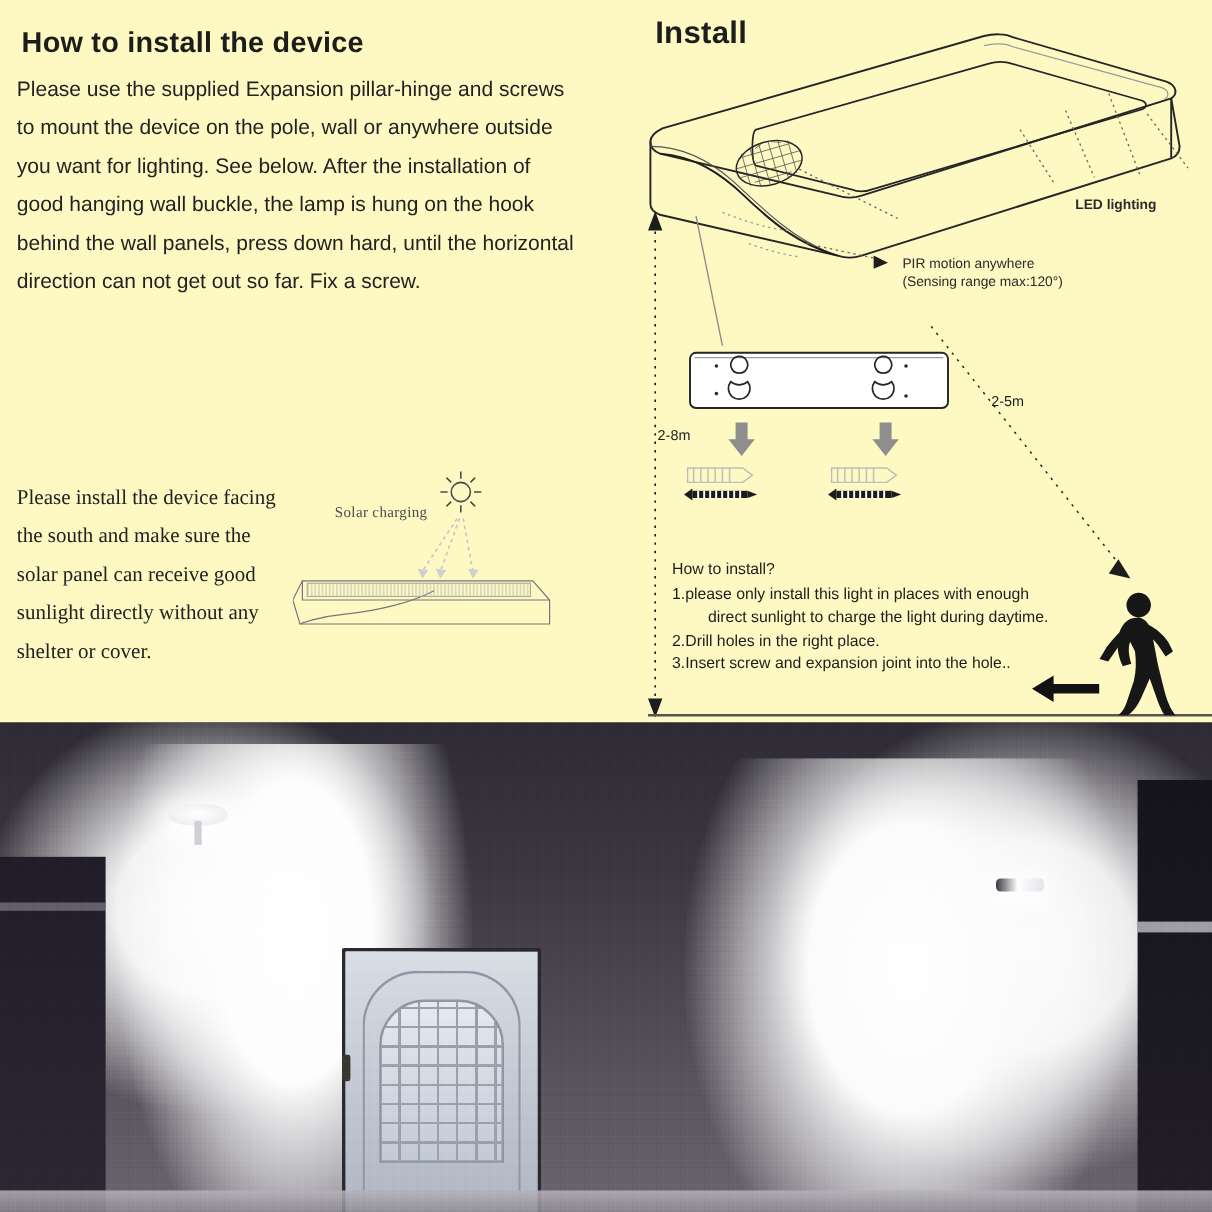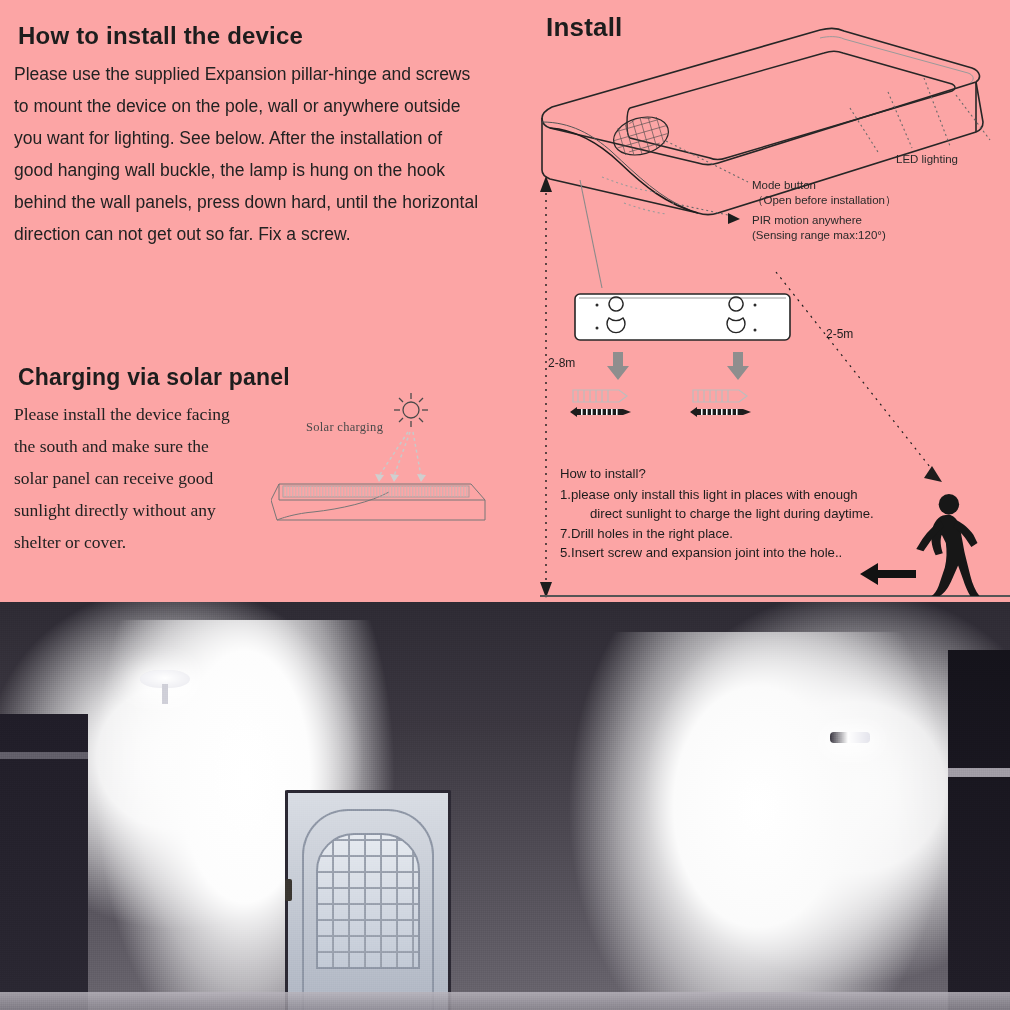--- a/index.html
+++ b/index.html
@@ -1,42 +1,42 @@
 <!DOCTYPE html>
 <html><head>
 <meta charset="utf-8">
 <style>
   html,body{margin:0;padding:0;background:#fff;}
   body{width:1010px;height:1010px;position:relative;overflow:hidden;
        font-family:"Liberation Sans", sans-serif;color:#1a1a1a;}
 
-  .page{position:absolute;inset:0;background:#fca5a5;}
+  .page{position:absolute;inset:0;background:#fef9c3;}
 
   
   .left-col{position:absolute;left:0;top:0;width:520px;height:600px;}
 
   .h-title{position:absolute;font-weight:bold;letter-spacing:.2px;color:#1d1d1d;}
   #install-title-1{left:18px;top:22px;font-size:24px;}
   #charging-title{left:18px;top:364px;font-size:23px;}
 
   .body-para{position:absolute;font-size:17.5px;line-height:32px;color:#222;}
   #install-para{left:14px;top:58px;width:470px;}
   #charging-para{left:14px;top:398px;width:220px;font-family:Liberation Serif, serif;}
 
   
-  .solar-ill{position:absolute;left:271px;top:388px;width:250px;height:140px;}
+  .solar-ill{position:absolute;left:244px;top:388px;width:250px;height:140px;}
   .solar-label{position:absolute;left:35px;top:32px;font-family:"Liberation Serif",serif;
                font-size:12.5px;color:#4a4a4a;letter-spacing:.3px;}
 
   
   .right-col{position:absolute;left:520px;top:0;width:490px;height:704px;}
   #install-title-2{left:26px;top:12px;font-size:26px;}
 
   .callout{position:absolute;font-size:11.5px;line-height:15px;color:#2a2a2a;white-space:nowrap;}
-  #led-label{left:376px;top:152px;font-size:11.5px;}
+  #led-label{left:376px;top:164px;font-size:11.5px;font-weight:bold;}
   #mode-label{left:232px;top:178px;}
   #pir-label{left:232px;top:213px;}
 
   .dim-label{position:absolute;font-size:12px;color:#1d1d1d;font-weight:500;}
   #dim-24{left:28px;top:356px;}
   #dim-25{left:306px;top:327px;}
 
   .howto{position:absolute;left:40px;top:464px;width:400px;font-size:13.2px;
          line-height:19.5px;color:#1d1d1d;}
   .howto .hd{margin:0 0 1px 0;}
@@ -96,21 +96,20 @@
 <body>
 
 <div class="page">
 
   <div class="left-col">
 
     <div class="h-title" id="install-title-1">How to install the device</div>
 
     <div class="body-para" id="install-para">Please use the supplied Expansion pillar-hinge and screws to mount the device on the pole, wall or anywhere outside you want for lighting. See below. After the installation of good hanging wall buckle, the lamp is hung on the hook behind the wall panels, press down hard,  until the horizontal direction can not get out so far. Fix a screw.</div>
 
-    <div class="h-title" id="charging-title">Charging via solar panel</div>
 
     <div class="body-para" id="charging-para">Please install the device facing the south and make sure the solar panel can receive good sunlight directly without any shelter or cover.</div>
 
     <div class="solar-ill">
       <span class="solar-label">Solar charging</span>
       <svg width="250" height="140" viewBox="0 0 250 140">
         <g fill="none" stroke="#4a4a4a" stroke-width="1.3">
           <circle cx="140" cy="22" r="8"></circle>
           <line x1="140" y1="5" x2="140" y2="11"></line>
           <line x1="140" y1="33" x2="140" y2="39"></line>
@@ -277,42 +276,38 @@
         <path d="M54 28 C60 31, 66 36, 70 42 L74 50 L68 54 L62 45 C58 40, 54 36, 50 34 Z"></path>
       </g>
 
       <g fill="#121212">
         <path d="M340 574 l18 -11 v7 h38 v8 h-38 v7 Z"></path>
       </g>
     </svg>
 
     <div class="callout" id="led-label">LED lighting</div>
 
-    <div class="callout" id="mode-label">
-      <div>Mode button</div>
-      <div>（Open before installation）</div>
-    </div>
 
     <div class="callout" id="pir-label">
       <div>PIR motion anywhere</div>
       <div>(Sensing range max:120°)</div>
     </div>
 
     <div class="dim-label" id="dim-24">2-8m</div>
     <div class="dim-label" id="dim-25">2-5m</div>
 
     <div class="howto">
       <div class="hd">How to install?</div>
       <ol>
         <li>1.please only install this light in places with enough</li>
         <li>
             <span class="sub">direct sunlight to charge the light during daytime.</span>
           </li>
-        <li>7.Drill holes in the right place.</li>
-        <li>5.Insert screw and expansion joint into the hole..</li>
+        <li>2.Drill holes in the right place.</li>
+        <li>3.Insert screw and expansion joint into the hole..</li>
       </ol>
     </div>
   </div>
 
   <div class="photo">
     <div class="ph-wallbase"></div>
     <div class="ph-pool-l"></div>
     <div class="ph-pool-r"></div>
     <div class="ph-darkpanel-l"></div>
     <div class="ph-darkpanel-r"></div>

